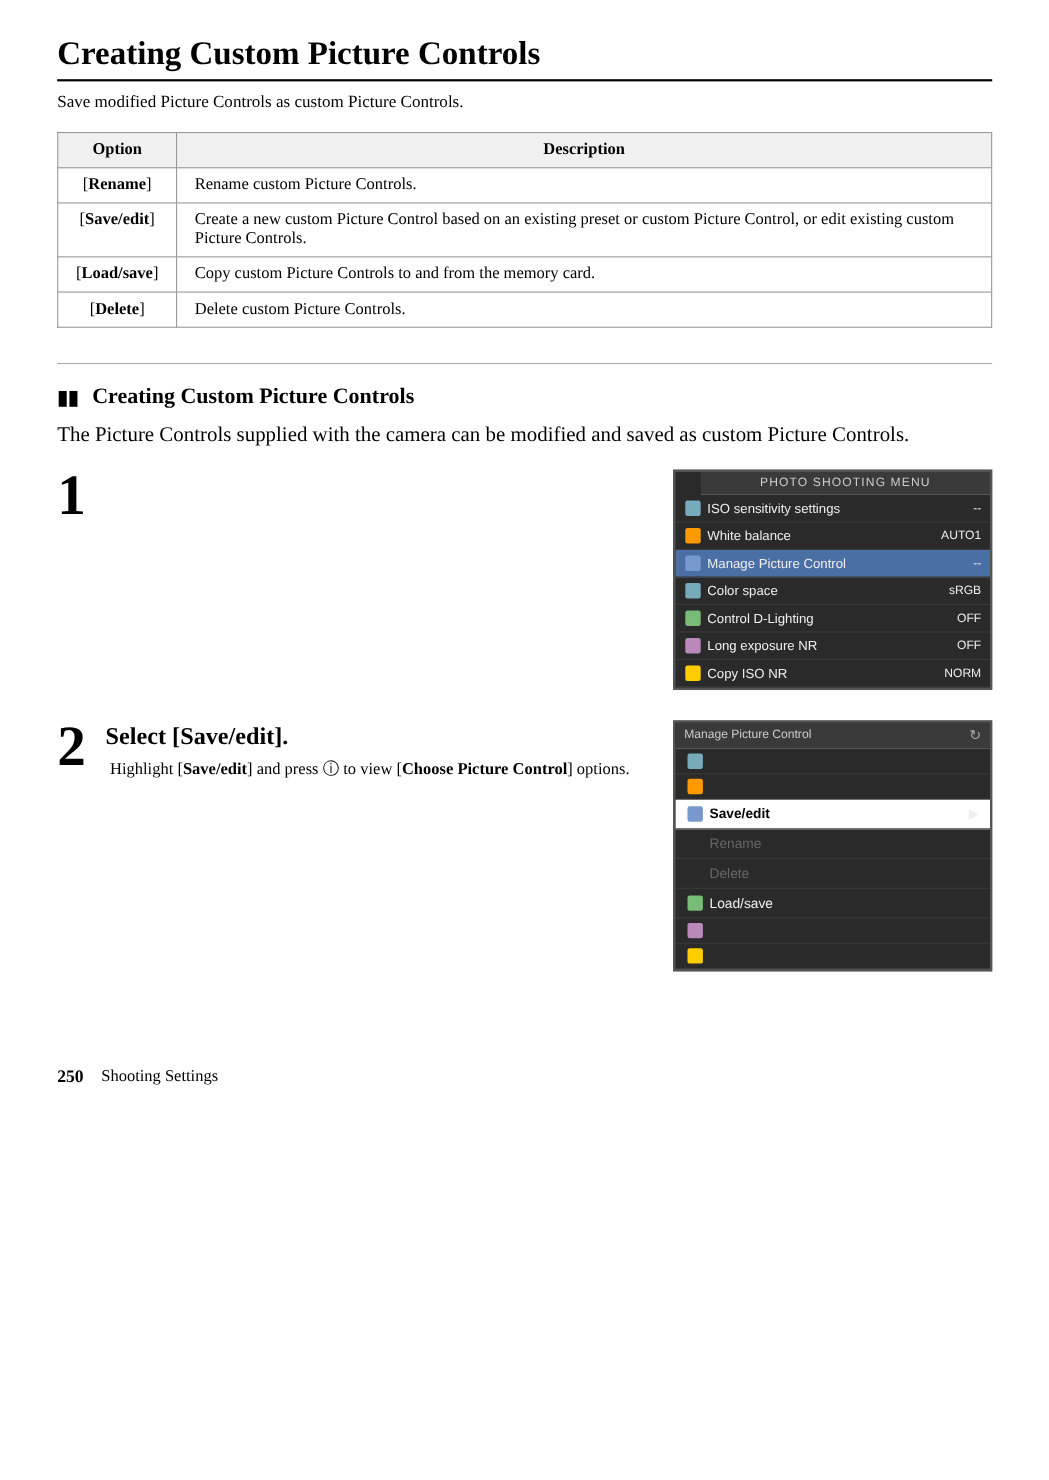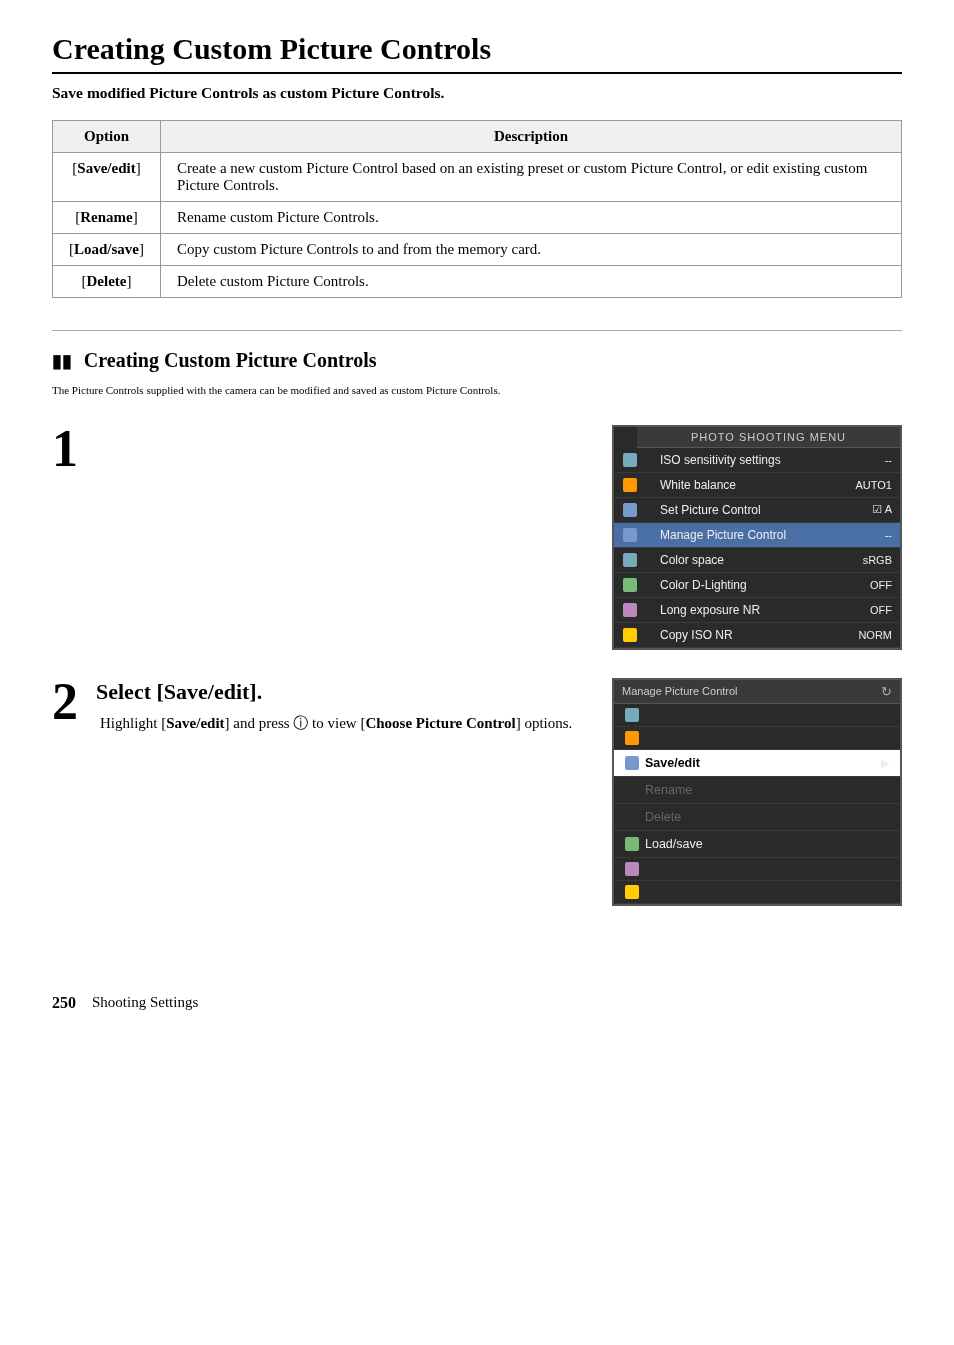--- a/index.html
+++ b/index.html
@@ -15,21 +15,20 @@
     h1.main-title {
       font-size: 30px;
       font-weight: bold;
       border-bottom: 2px solid #000;
       padding-bottom: 6px;
       margin-bottom: 10px;
     }
     .subtitle {
       font-size: 15.5px;
       margin-bottom: 18px;
-      font-weight: bold;
     }
     table.options-table {
       width: 100%;
       border-collapse: collapse;
       margin-bottom: 32px;
     }
     table.options-table th {
       border: 1px solid #999;
       padding: 7px 28px;
       background: #f0f0f0;
@@ -56,22 +55,22 @@
       display: flex;
       align-items: center;
       gap: 8px;
     }
     .section-heading .bars-icon {
       display: inline-block;
       font-size: 18px;
       margin-right: 4px;
     }
     .section-desc {
-      font-size: 11px;
-      margin-bottom: 26px;
+      font-size: 19px;
+      margin-bottom: 16px;
       line-height: 1.5;
     }
     .steps-area {
       display: flex;
       flex-direction: column;
       gap: 0;
     }
     .step {
       display: flex;
       align-items: flex-start;
@@ -127,21 +126,21 @@
       padding: 4px 8px;
       border-bottom: 1px solid #555;
       text-transform: uppercase;
       margin-left: 23px;
     }
     .camera-menu-row {
       display: flex;
       align-items: center;
       padding: 4px 8px;
       border-bottom: 1px solid #3a3a3a;
-      gap: 22px;
+      gap: 5px;
     }
     .camera-menu-row.highlighted {
       background: #4a6fa5;
     }
     .camera-menu-icon {
       width: 16px;
       height: 16px;
       flex-shrink: 0;
       display: flex;
       align-items: center;
@@ -242,26 +241,26 @@
 
 <table class="options-table">
   <thead>
     <tr>
       <th>Option</th>
       <th>Description</th>
     </tr>
   </thead>
   <tbody id="table-body">
   <tr>
+        <td class="option-col">[<b>Rename</b>]</td>
+        <td>Rename custom Picture Controls.</td>
+      </tr>
+      <tr>
         <td class="option-col">[<b>Save/edit</b>]</td>
         <td>Create a new custom Picture Control based on an existing preset or custom Picture Control, or edit existing custom Picture Controls.</td>
-      </tr>
-      <tr>
-        <td class="option-col">[<b>Rename</b>]</td>
-        <td>Rename custom Picture Controls.</td>
       </tr>
       <tr>
         <td class="option-col">[<b>Load/save</b>]</td>
         <td>Copy custom Picture Controls to and from the memory card.</td>
       </tr>
       <tr>
         <td class="option-col">[<b>Delete</b>]</td>
         <td>Delete custom Picture Controls.</td>
       </tr>
     </tbody>
@@ -294,46 +293,39 @@
     <span class="camera-menu-label">ISO sensitivity settings</span>
     <span class="camera-menu-value">--</span>
   </div>
             <div class="camera-menu-row">
     <span class="camera-menu-icon">
                 <span style="display:inline-block;width:14px;height:14px;background:#f90;border-radius:2px;font-size:9px;text-align:center;line-height:14px;color:#fff;"></span>
               </span>
     <span class="camera-menu-label">White balance</span>
     <span class="camera-menu-value">AUTO1</span>
   </div>
-            <div class="camera-menu-row">
-    <span class="camera-menu-icon">
-                <span style="display:inline-block;width:14px;height:14px;background:#79c;border-radius:2px;font-size:9px;text-align:center;line-height:14px;color:#fff;"></span>
-              </span>
-    <span class="camera-menu-label">Set Picture Control</span>
-    <span class="camera-menu-value">☑ A</span>
-  </div>
             <div class="camera-menu-row highlighted">
     <span class="camera-menu-icon">
                 <span style="display:inline-block;width:14px;height:14px;background:#79c;border-radius:2px;font-size:9px;text-align:center;line-height:14px;color:#fff;"></span>
               </span>
     <span class="camera-menu-label">Manage Picture Control</span>
     <span class="camera-menu-value">--</span>
   </div>
             <div class="camera-menu-row">
     <span class="camera-menu-icon">
                 <span style="display:inline-block;width:14px;height:14px;background:#7ab;border-radius:2px;font-size:9px;text-align:center;line-height:14px;color:#fff;"></span>
               </span>
     <span class="camera-menu-label">Color space</span>
     <span class="camera-menu-value">sRGB</span>
   </div>
             <div class="camera-menu-row">
     <span class="camera-menu-icon">
                 <span style="display:inline-block;width:14px;height:14px;background:#7b7;border-radius:2px;font-size:9px;text-align:center;line-height:14px;color:#fff;"></span>
               </span>
-    <span class="camera-menu-label">Color D-Lighting</span>
+    <span class="camera-menu-label">Control D-Lighting</span>
     <span class="camera-menu-value">OFF</span>
   </div>
             <div class="camera-menu-row">
     <span class="camera-menu-icon">
                 <span style="display:inline-block;width:14px;height:14px;background:#b8b;border-radius:2px;font-size:9px;text-align:center;line-height:14px;color:#fff;"></span>
               </span>
     <span class="camera-menu-label">Long exposure NR</span>
     <span class="camera-menu-value">OFF</span>
   </div>
             <div class="camera-menu-row">

